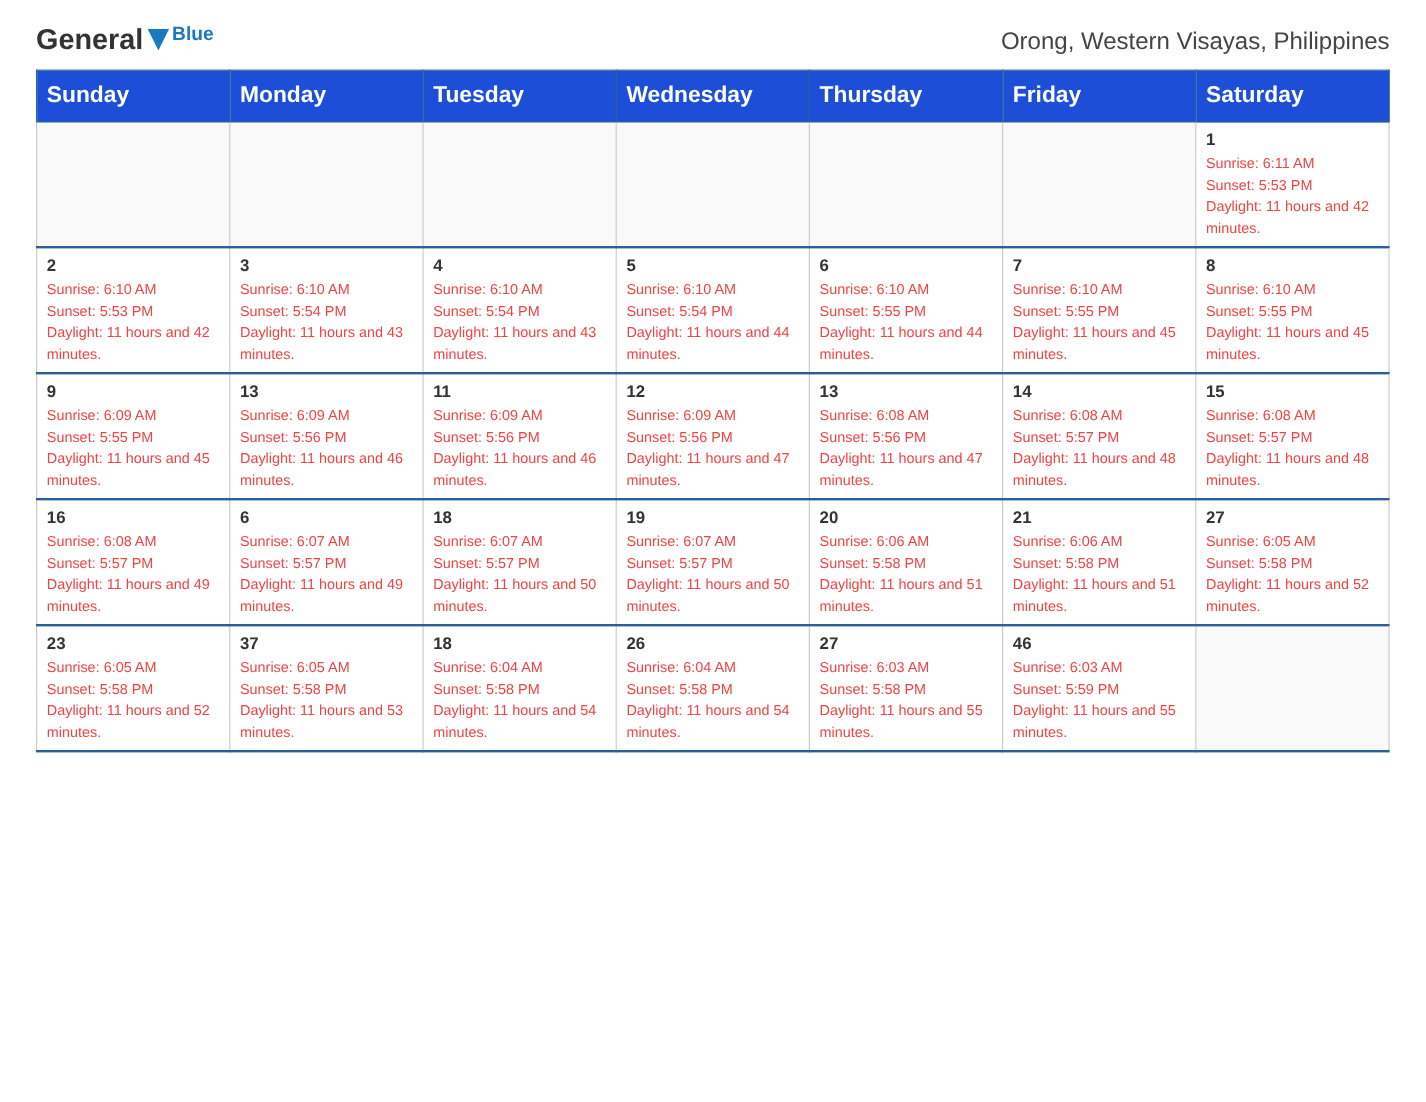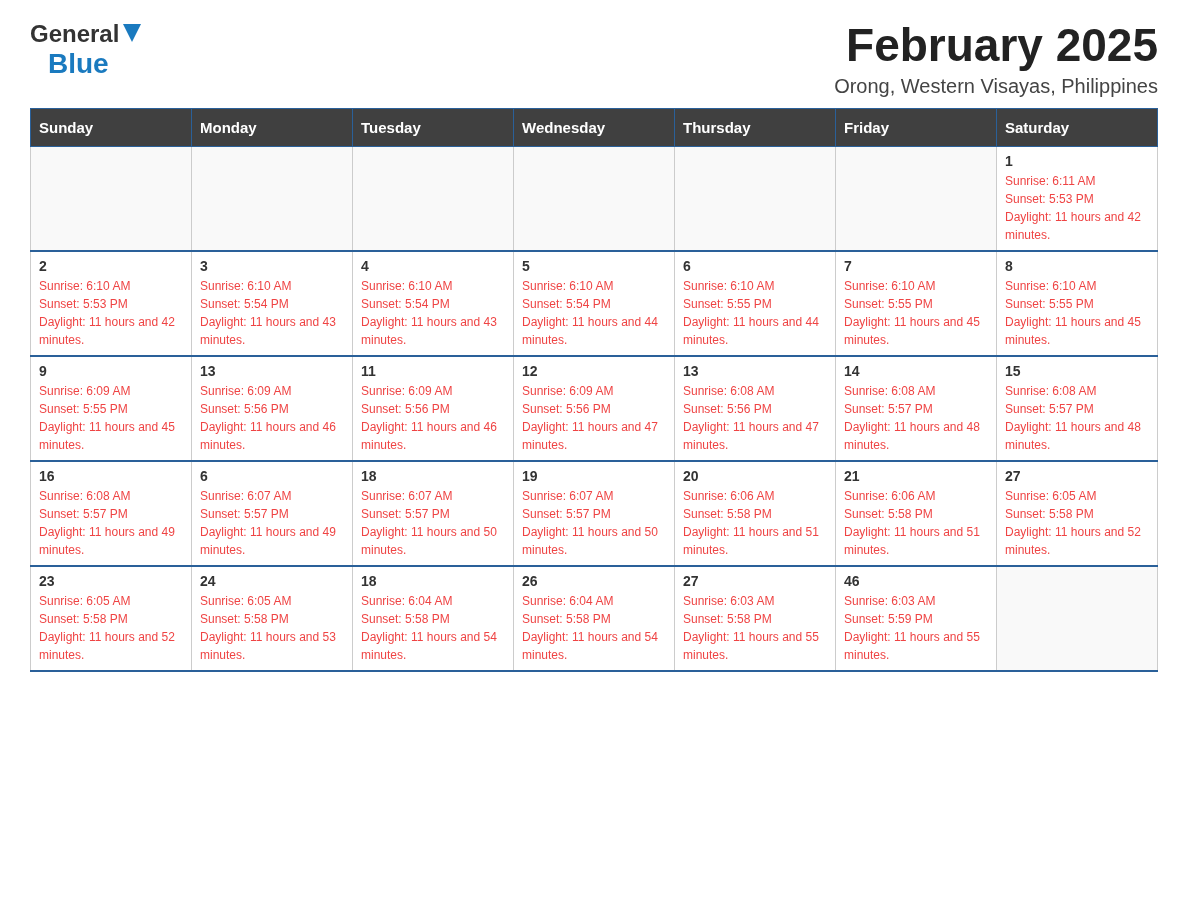--- a/index.html
+++ b/index.html
@@ -29,23 +29,23 @@
       font-size: 20px;
       color: #444;
       margin-top: 4px;
     }
     .calendar {
       width: 100%;
       border-collapse: collapse;
       margin-top: 10px;
     }
     .calendar thead tr th {
-      background-color: #404040;
+      background-color: #1d4ed8;
       color: #fff;
-      font-size: 15px;
+      font-size: 19px;
       font-weight: bold;
       padding: 10px 8px;
       text-align: left;
       border: 1px solid #2a6099;
     }
     .calendar tbody tr td {
       vertical-align: top;
       padding: 6px 8px;
       border: 1px solid #ccc;
       width: 14.28%;
@@ -65,46 +65,45 @@
     .day-info {
       font-size: 12px;
       color: #ef4444;
       line-height: 1.5;
     }
     .empty-cell {
       background: #f9f9f9;
     }
     .logo-wrapper {
       display: flex;
-      flex-direction: column;
+      flex-direction: row;
     }
     .logo-row {
       display: flex;
       align-items: center;
     }
   </style>
 </head>
 <body>
 
 <div class="header">
   <div class="logo-wrapper">
     <div class="logo-row">
       <span style="font-size:24px;font-weight:bold;color:#333;">General</span>
       <span style="display:inline-block;margin-left:4px;margin-top:2px;">
         <svg width="18" height="18" viewBox="0 0 18 18">
             <polygon points="0,0 18,0 9,18" fill="#1a7abf"></polygon>
           </svg>
       </span>
     </div>
     <div>
-      <span style="font-size:28px;font-weight:bold;color:#1a7abf;margin-left:18px;">Blue</span>
+      <span style="font-size:16px;font-weight:bold;color:#1a7abf;margin-left:2px;">Blue</span>
     </div>
   </div>
   <div class="title-block">
-    <div class="main-title">February 2025</div>
     <div class="subtitle">Orong, Western Visayas, Philippines</div>
   </div>
 </div>
 
 <table class="calendar">
   <thead>
     <tr>
     <th>Sunday</th>
         <th>Monday</th>
         <th>Tuesday</th>
@@ -216,21 +215,21 @@
           <div class="day-number">27</div>
           <div class="day-info">Sunrise: 6:05 AM<br>Sunset: 5:58 PM<br>Daylight: 11 hours and 52 minutes.</div>
         </td>
       </tr>
       <tr>
         <td>
           <div class="day-number">23</div>
           <div class="day-info">Sunrise: 6:05 AM<br>Sunset: 5:58 PM<br>Daylight: 11 hours and 52 minutes.</div>
         </td>
         <td>
-          <div class="day-number">24</div>
+          <div class="day-number">37</div>
           <div class="day-info">Sunrise: 6:05 AM<br>Sunset: 5:58 PM<br>Daylight: 11 hours and 53 minutes.</div>
         </td>
         <td>
           <div class="day-number">18</div>
           <div class="day-info">Sunrise: 6:04 AM<br>Sunset: 5:58 PM<br>Daylight: 11 hours and 54 minutes.</div>
         </td>
         <td>
           <div class="day-number">26</div>
           <div class="day-info">Sunrise: 6:04 AM<br>Sunset: 5:58 PM<br>Daylight: 11 hours and 54 minutes.</div>
         </td>

